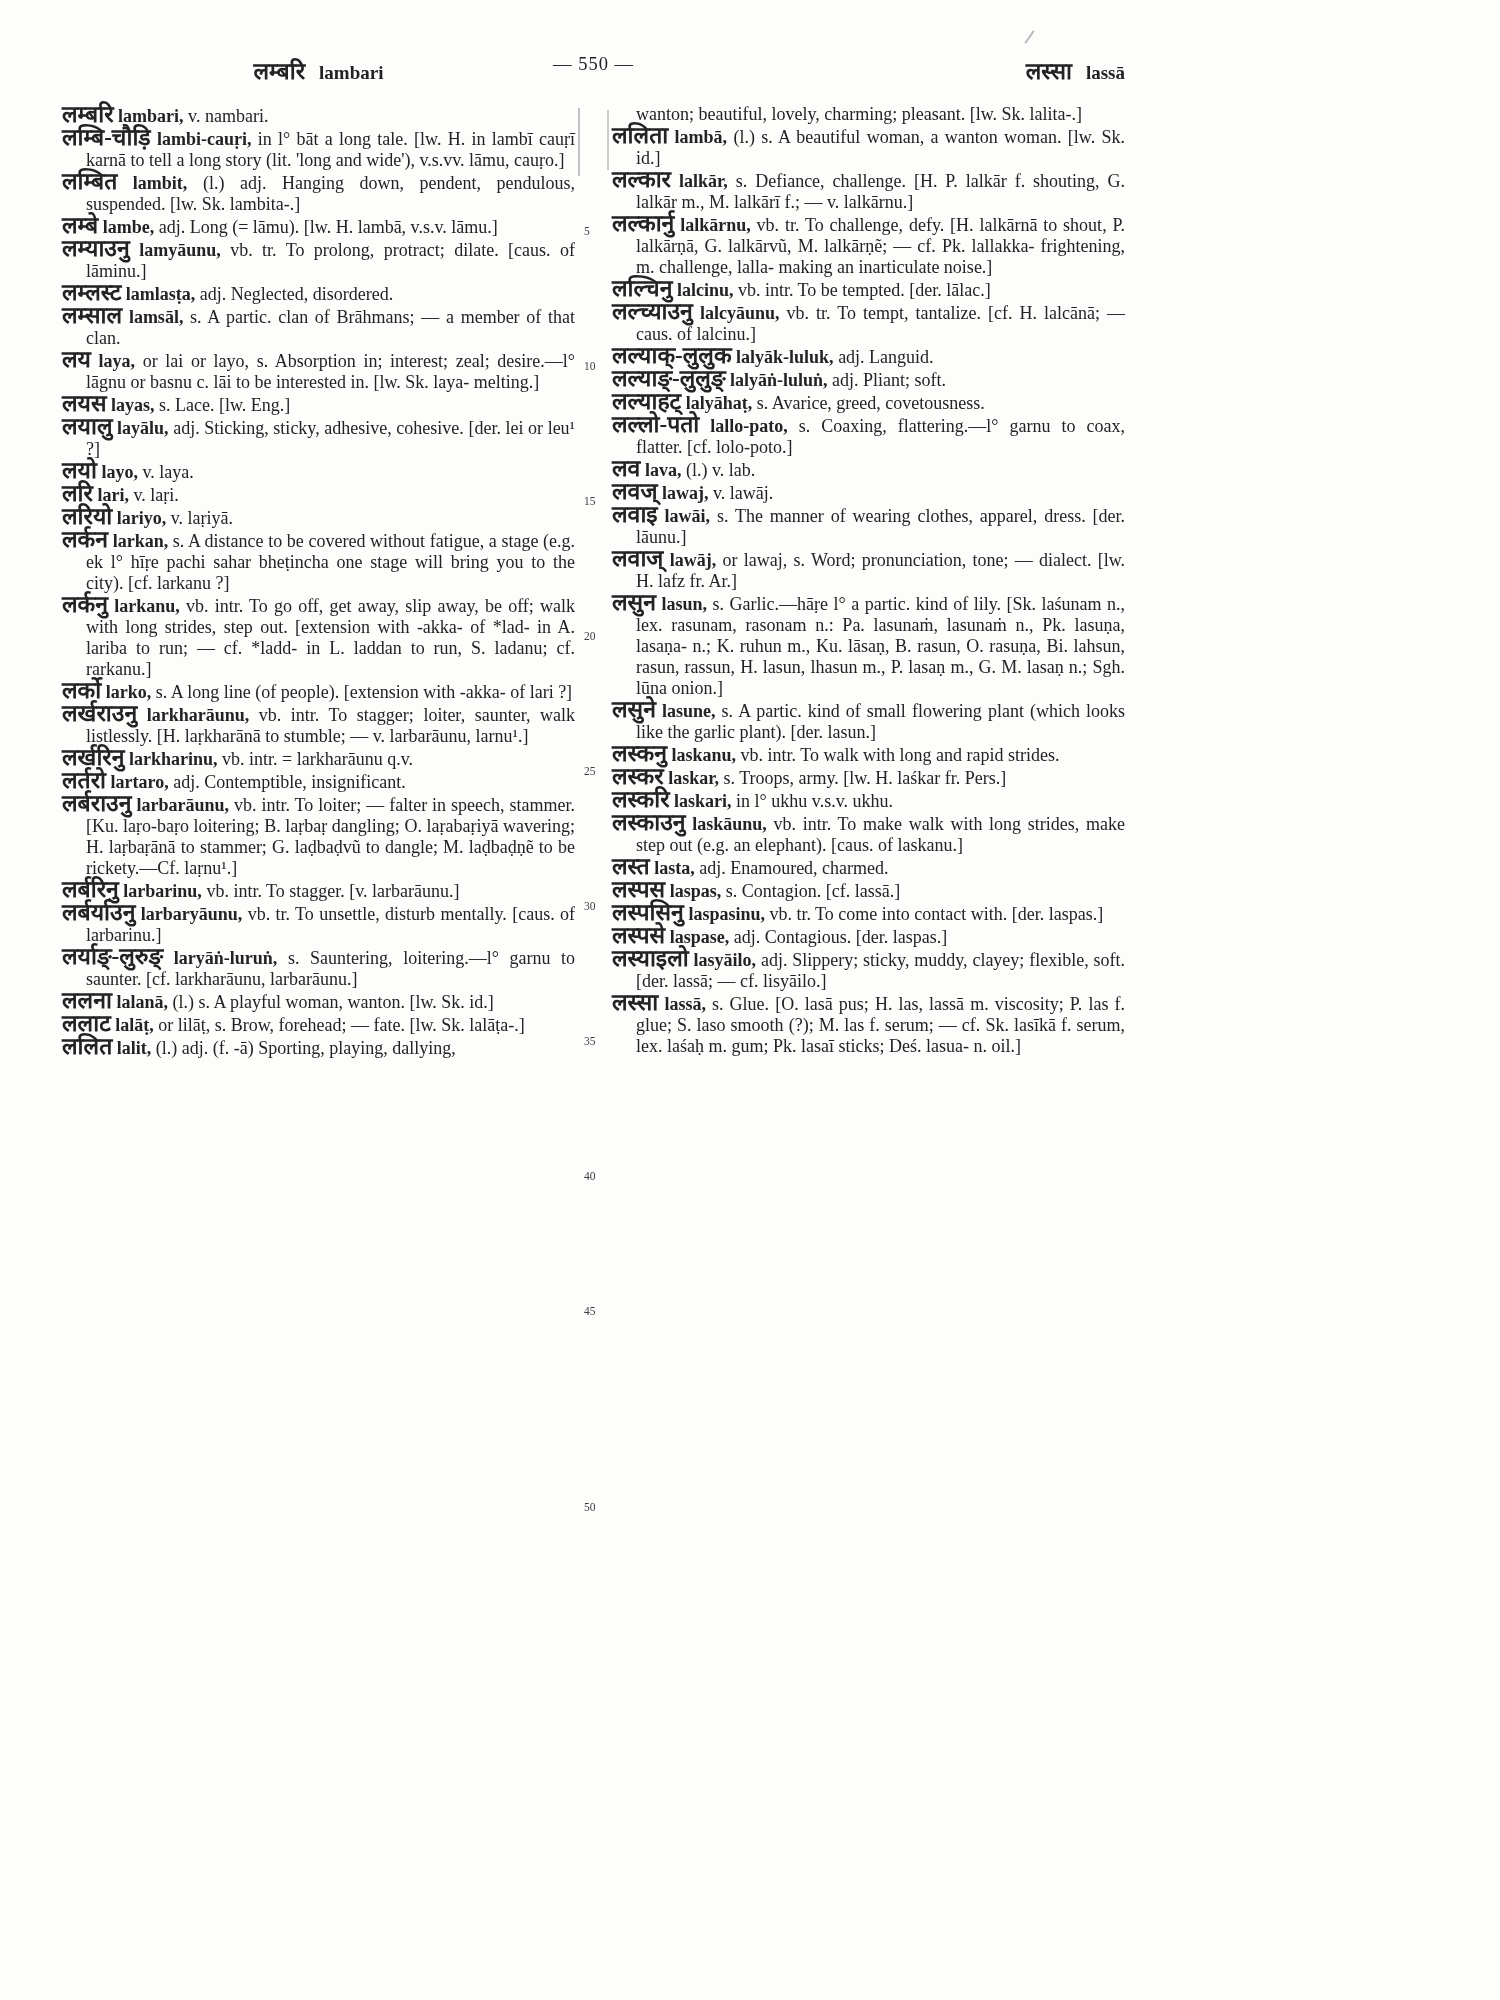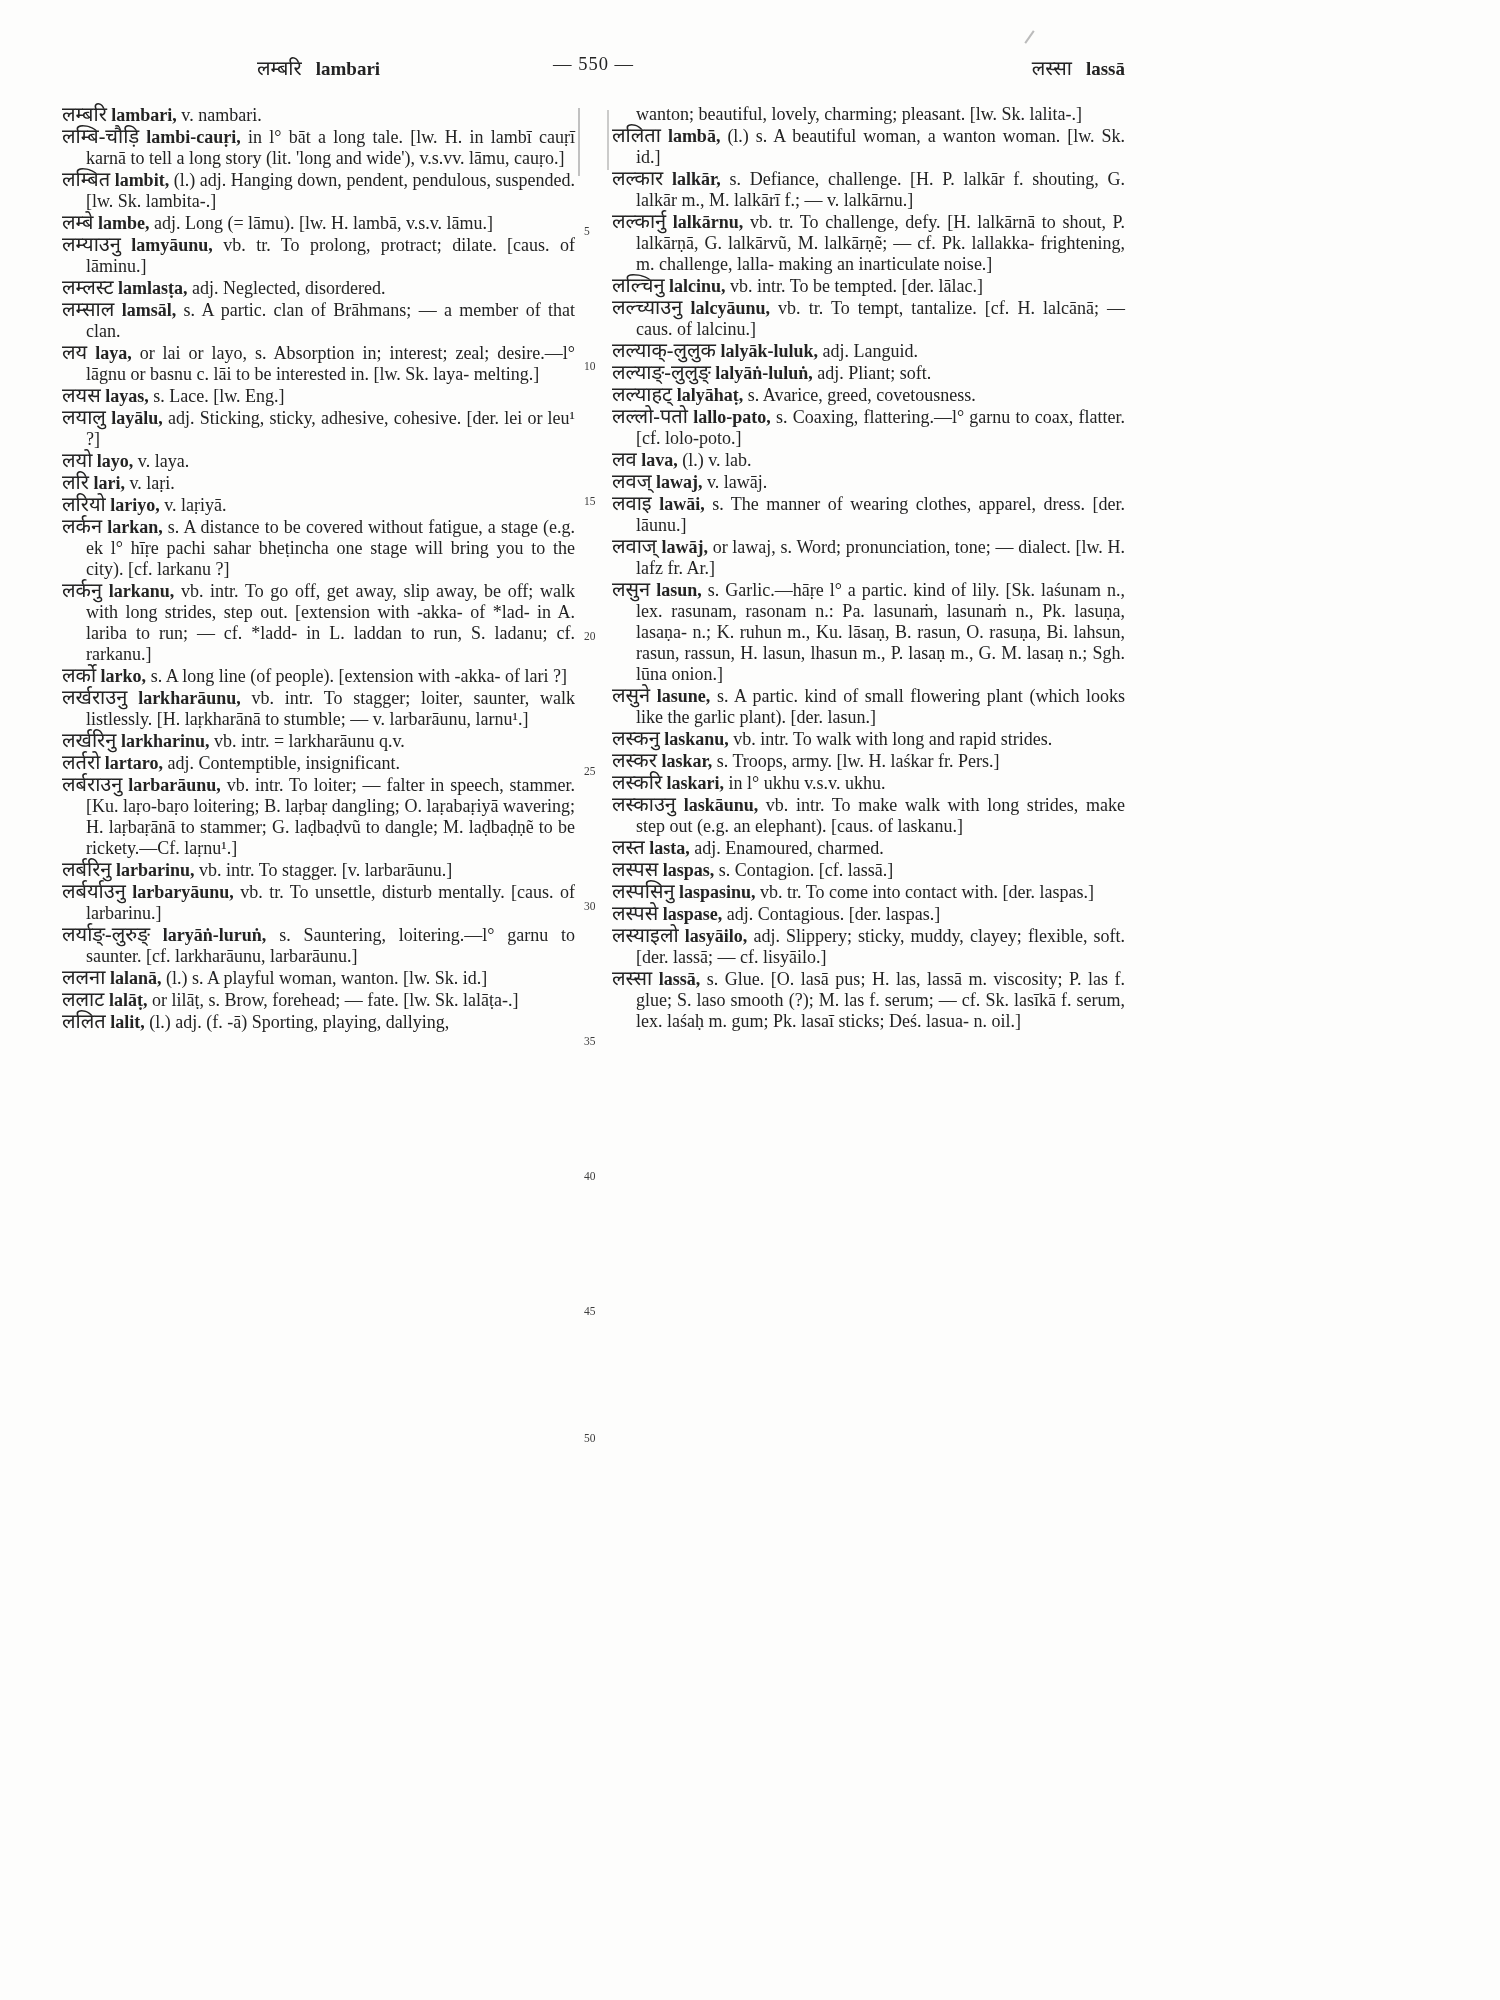--- a/index.html
+++ b/index.html
@@ -54,21 +54,21 @@
   .col-right { left: 550px; }
 
   .entry {
     padding-left: 24px;
     text-indent: -24px;
     margin: 0;
   }
   .entry.continuation {
     text-indent: 0;
   }
-  .dev { font-weight: 400; font-size: 20px; }
+  .dev { font-weight: 700; font-size: 23px; }
   .rom { font-weight: 700; }
 
   
   .gutter-num {
     position: absolute;
     left: 513px;
     width: 37px;
     padding-left: 9px;
     box-sizing: border-box;
     font-size: 11.5px;
@@ -133,21 +133,21 @@
     <div id="gutter">
         <div class="gutter-num" style="top: 120px;">5</div>
         <div class="gutter-num" style="top: 255px;">10</div>
         <div class="gutter-num" style="top: 390px;">15</div>
         <div class="gutter-num" style="top: 525px;">20</div>
         <div class="gutter-num" style="top: 660px;">25</div>
         <div class="gutter-num" style="top: 795px;">30</div>
         <div class="gutter-num" style="top: 930px;">35</div>
         <div class="gutter-num" style="top: 1065px;">40</div>
         <div class="gutter-num" style="top: 1200px;">45</div>
-        <div class="gutter-num" style="top: 1327px;">50</div>
+        <div class="gutter-num" style="top: 1396px;">50</div>
       </div>
     <div class="col col-right" id="col-right">
         <div class="entry continuation"><span>wanton; beautiful, lovely, charming; pleasant. [lw. Sk. lalita-.]</span></div>
         <div class="entry"><span class="dev">ललिता</span> <span class="rom">lambā,</span> <span>(l.) s. A beautiful woman, a wanton woman. [lw. Sk. id.]</span></div>
         <div class="entry"><span class="dev">लल्कार</span> <span class="rom">lalkār,</span> <span>s. Defiance, challenge. [H. P. lalkār f. shouting, G. lalkār m., M. lalkārī f.; — v. lalkārnu.]</span></div>
         <div class="entry"><span class="dev">लल्कार्नु</span> <span class="rom">lalkārnu,</span> <span>vb. tr. To challenge, defy. [H. lalkārnā to shout, P. lalkārṇā, G. lalkārvũ, M. lalkārṇẽ; — cf. Pk. lallakka- frightening, m. challenge, lalla- making an inarticulate noise.]</span></div>
         <div class="entry"><span class="dev">लल्चिनु</span> <span class="rom">lalcinu,</span> <span>vb. intr. To be tempted. [der. lālac.]</span></div>
         <div class="entry"><span class="dev">लल्च्याउनु</span> <span class="rom">lalcyāunu,</span> <span>vb. tr. To tempt, tantalize. [cf. H. lalcānā; — caus. of lalcinu.]</span></div>
         <div class="entry"><span class="dev">लल्याक्-लुलुक</span> <span class="rom">lalyāk-luluk,</span> <span>adj. Languid.</span></div>
         <div class="entry"><span class="dev">लल्याङ्-लुलुङ्</span> <span class="rom">lalyāṅ-luluṅ,</span> <span>adj. Pliant; soft.</span></div>

